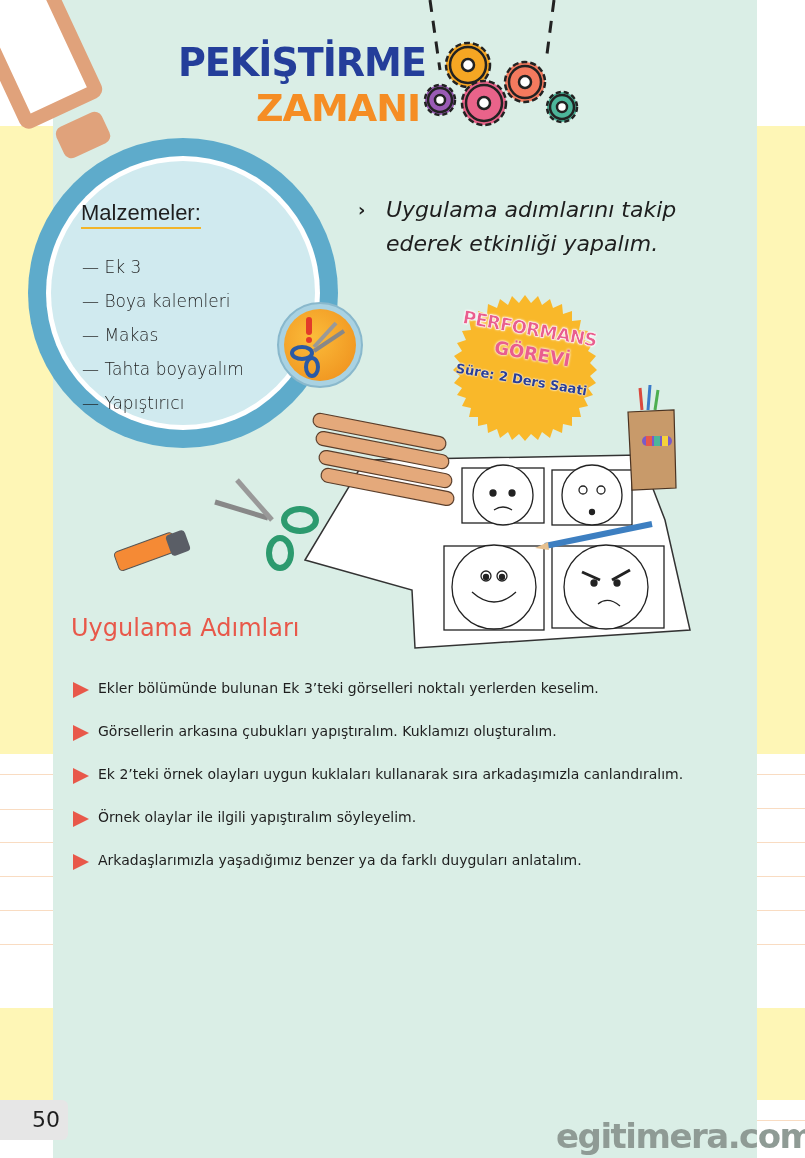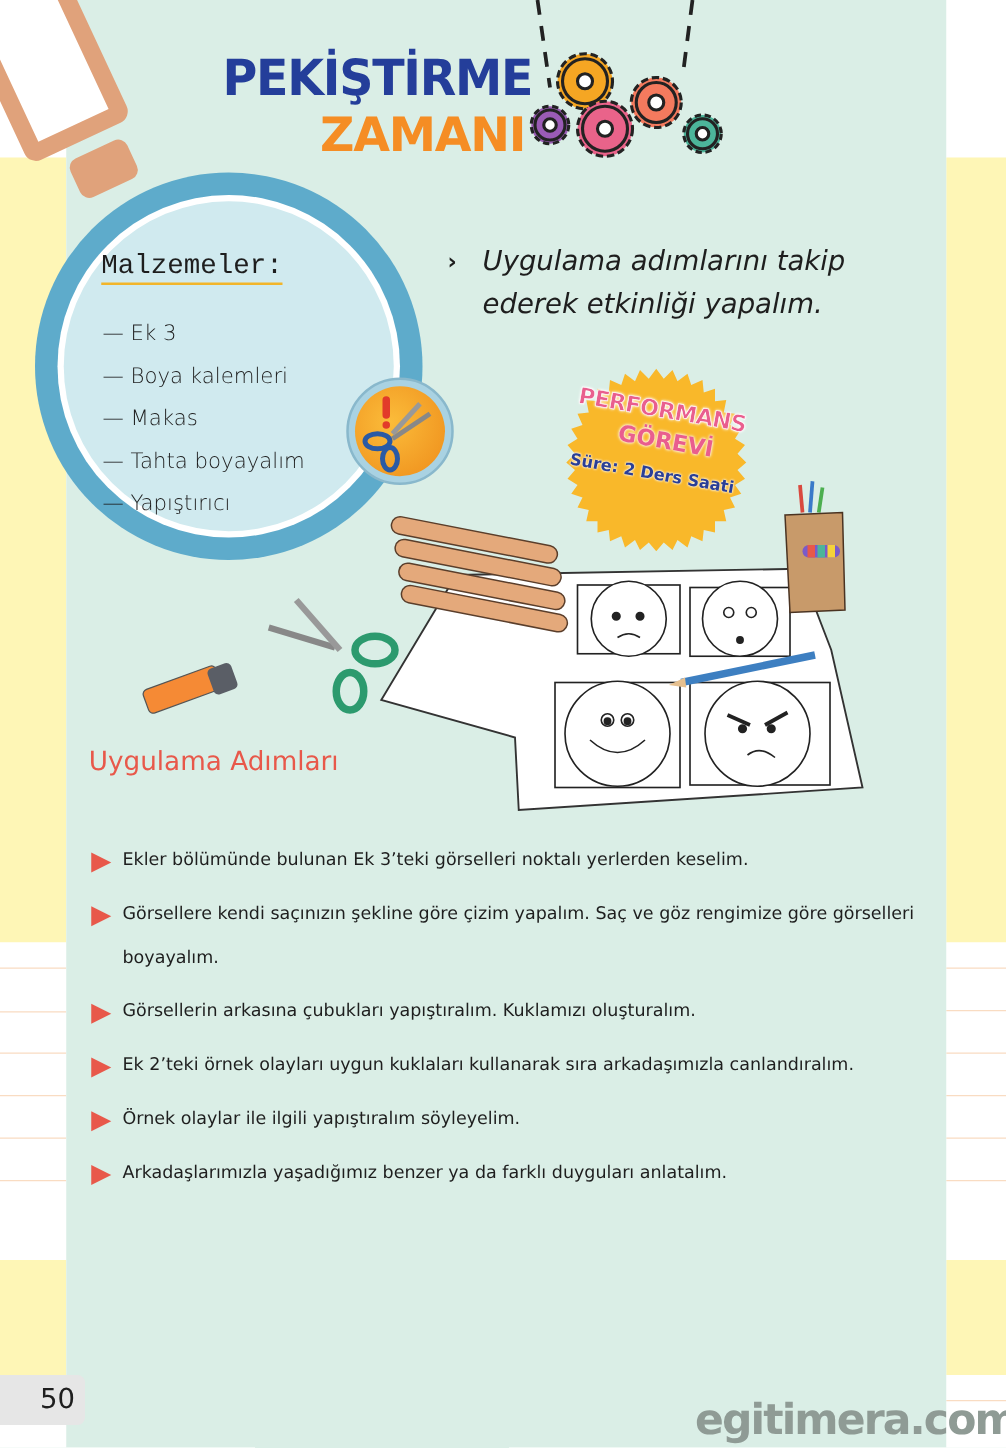--- a/index.html
+++ b/index.html
@@ -28,21 +28,21 @@
     .magnifier-neck { position: absolute; left: 58px; top: 118px; width: 50px; height: 34px; background: #e0a27b;
       border-radius: 8px; transform: rotate(-25deg); }
     .lens { position: absolute; left: 28px; top: 138px; width: 310px; height: 310px; border-radius: 50%;
       background: #5eabcb; }
     .lens-inner { position: absolute; left: 18px; top: 18px; width: 274px; height: 274px; border-radius: 50%;
       background: #ffffff; }
     .lens-glass { position: absolute; left: 5px; top: 5px; width: 264px; height: 264px; border-radius: 50%;
       background: #d0eaef; }
 
     .mat-title { position: absolute; left: 81px; top: 200px; font-size: 22px; color: #1e1e1e;
-      border-bottom: 2px solid #f2b52a; padding-bottom: 1px; font-family: Liberation Mono, monospace; }
+      border-bottom: 2px solid #f2b52a; padding-bottom: 1px; font-family: Liberation Sans, sans-serif; }
     .mat-list { position: absolute; left: 82px; top: 250px; list-style: none; }
     .mat-list li { font-size: 17px; line-height: 34px; font-family: "DejaVu Sans", sans-serif; font-weight: 300; color: #1e1e1e; }
 
     .warn-badge { position: absolute; left: 277px; top: 302px; width: 86px; height: 86px; border-radius: 50%;
       background: #a9d2e2; border: 2px solid #89b8cc; }
     .warn-badge .core { position: absolute; left: 5px; top: 5px; width: 72px; height: 72px; border-radius: 50%;
       background: radial-gradient(circle at 40% 40%, #fbbc3a, #ee8c1a); }
 
     
     .intro { position: absolute; left: 358px; top: 193px; width: 360px; font-size: 22px; line-height: 34px; color: #1e1e1e; }
@@ -56,21 +56,21 @@
       -webkit-text-stroke: 0.5px #fff; text-shadow: 0 0 2px #fff, 0 0 3px #fff; letter-spacing: -0.5px; }
     .perf-t2 { left: 494px; top: 343px; font-size: 18px; color: #e95e8e; transform: rotate(10deg);
       text-shadow: 0 0 2px #fff, 0 0 3px #fff; }
     .perf-t3 { left: 455px; top: 372px; font-size: 13px; color: #2b3f96; transform: rotate(10deg);
       text-shadow: 0 0 2px #fff, 0 0 2px #fff; }
 
     
     .illustration { position: absolute; left: 100px; top: 380px; width: 600px; height: 270px; }
 
     
-    .steps-title { position: absolute; left: 71px; top: 597px; font-size: 21px; color: #e8584a; }
+    .steps-title { position: absolute; left: 71px; top: 614px; font-size: 24px; color: #e8584a; }
     .steps { position: absolute; left: 73px; top: 671px; width: 670px; list-style: none; }
     .steps li { position: relative; padding-left: 25px; font-size: 14px; line-height: 35px; color: #1e1e1e; margin-bottom: 8px; }
     .steps li .tri { position: absolute; left: 0; top: 11px; width: 0; height: 0;
       border-top: 8px solid transparent; border-bottom: 8px solid transparent; border-left: 16px solid #e8584a; }
 
     .pageno { position: absolute; left: 0; top: 1100px; width: 68px; height: 40px; background: #e6e6e6;
       border-radius: 0 6px 6px 0; font-size: 22px; padding: 7px 0 0 32px; color: #1e1e1e; }
 
     .watermark { position: absolute; left: 556px; top: 1116px; font-size: 34px; font-weight: bold; color: #8f9b95;
       letter-spacing: -1.5px; }
@@ -236,21 +236,20 @@
     <rect x="642" y="436" width="30" height="10" rx="5" fill="#7a5bc9"></rect>
     <rect x="646" y="436" width="6" height="10" fill="#e8584a"></rect>
     <rect x="654" y="436" width="6" height="10" fill="#4cb59a"></rect>
     <rect x="662" y="436" width="6" height="10" fill="#f5d23a"></rect>
   </g>
 </svg>
 
 <div class="steps-title">Uygulama Adımları</div>
 <ul class="steps">
   <li><span class="tri"></span><span>Ekler bölümünde bulunan Ek 3’teki görselleri noktalı yerlerden keselim.</span></li>
-  <li><span class="tri"></span><span>Görsellere kendi saçınızın şekline göre çizim yapalım. Saç ve göz rengimize göre görselleri boyayalım.</span></li>
   <li><span class="tri"></span><span>Görsellerin arkasına çubukları yapıştıralım. Kuklamızı oluşturalım.</span></li>
   <li><span class="tri"></span><span>Ek 2’teki örnek olayları uygun kuklaları kullanarak sıra arkadaşımızla canlandıralım.</span></li>
   <li><span class="tri"></span><span>Örnek olaylar ile ilgili yapıştıralım söyleyelim.</span></li>
   <li><span class="tri"></span><span>Arkadaşlarımızla yaşadığımız benzer ya da farklı duyguları anlatalım.</span></li>
 </ul>
 
 <div class="pageno">50</div>
 <div class="watermark">egitimera.com</div>
 
 </body></html>

